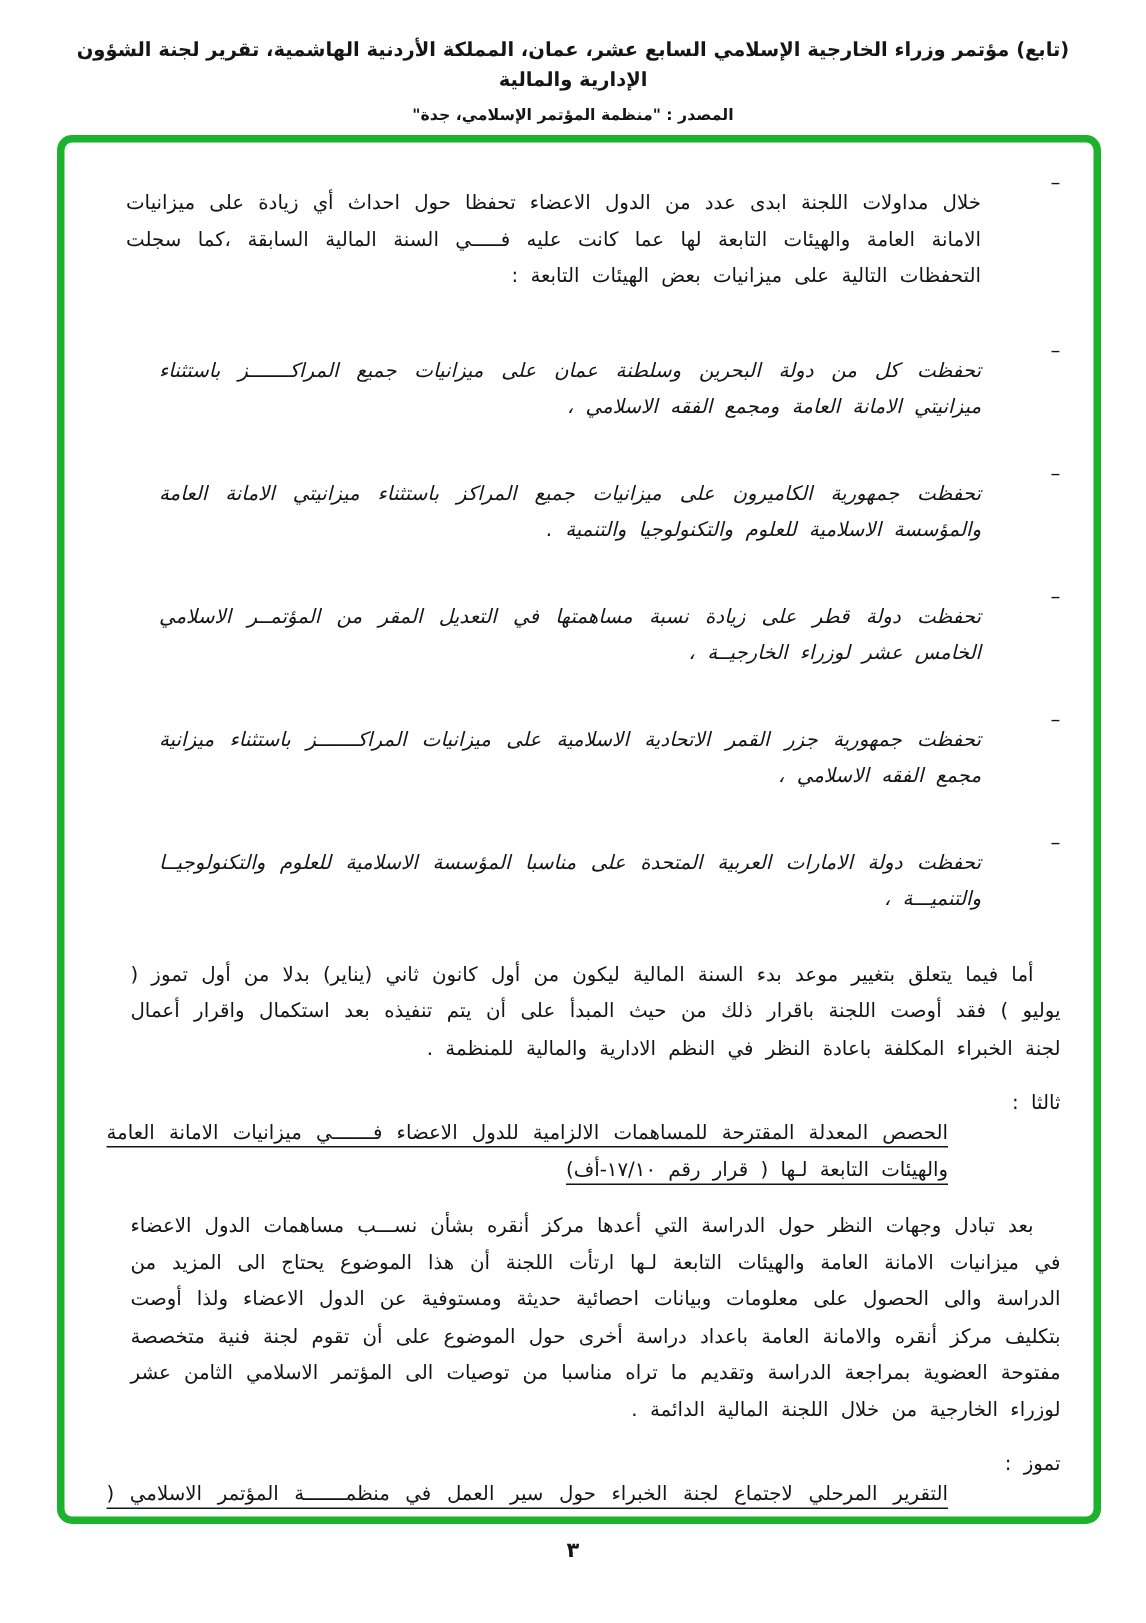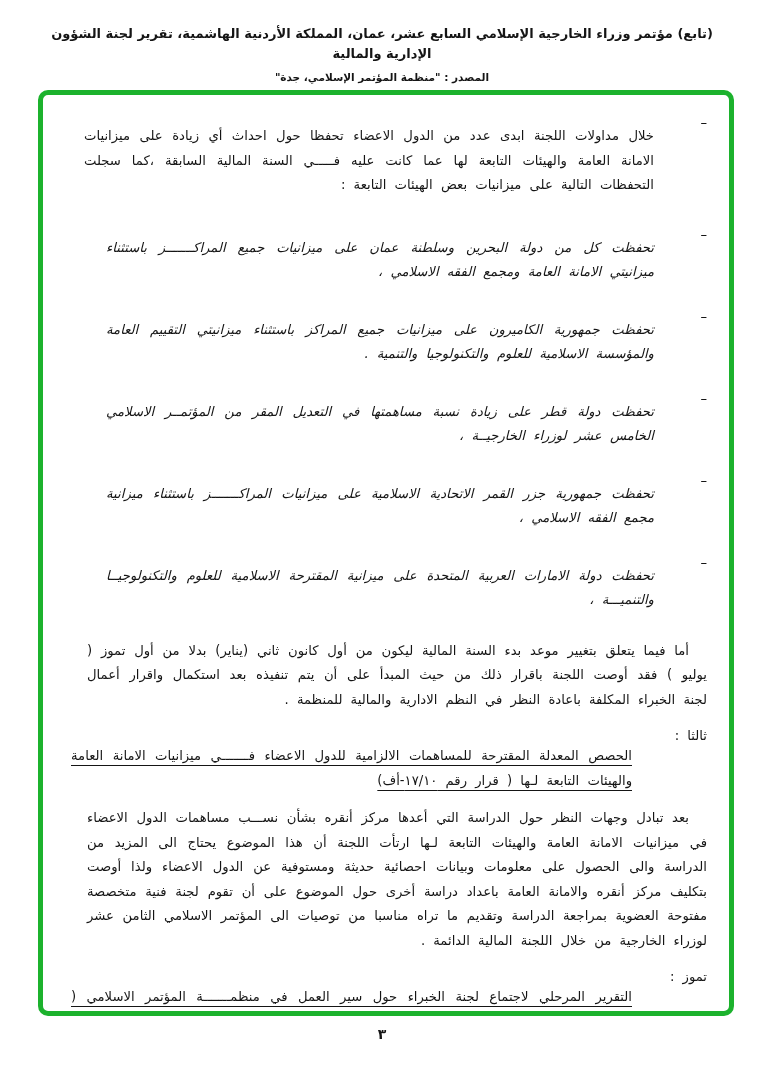--- a/index.html
+++ b/index.html
@@ -109,33 +109,33 @@
       <p class="txt">خلال مداولات اللجنة ابدى عدد من الدول الاعضاء تحفظا حول احداث أي زيادة على ميزانيات الامانة العامة والهيئات التابعة لها عما كانت عليه فـــــي السنة المالية السابقة ،كما سجلت التحفظات التالية على ميزانيات بعض الهيئات التابعة :</p>
     </div>
 
     <div class="sublist">
       <div class="item">
         <span class="marker">–</span>
         <p class="txt">تحفظت كل من دولة البحرين وسلطنة عمان على ميزانيات جميع المراكـــــــز باستثناء ميزانيتي الامانة العامة ومجمع الفقه الاسلامي ،</p>
       </div>
       <div class="item">
         <span class="marker">–</span>
-        <p class="txt">تحفظت جمهورية الكاميرون على ميزانيات جميع المراكز باستثناء ميزانيتي التقييم العامة والمؤسسة الاسلامية للعلوم والتكنولوجيا والتنمية .</p>
+        <p class="txt">تحفظت جمهورية الكاميرون على ميزانيات جميع المراكز باستثناء ميزانيتي الامانة العامة والمؤسسة الاسلامية للعلوم والتكنولوجيا والتنمية .</p>
       </div>
       <div class="item">
         <span class="marker">–</span>
         <p class="txt">تحفظت دولة قطر على زيادة نسبة مساهمتها في التعديل المقر من المؤتمــر الاسلامي الخامس عشر لوزراء الخارجيــة ،</p>
       </div>
       <div class="item">
         <span class="marker">–</span>
         <p class="txt">تحفظت جمهورية جزر القمر الاتحادية الاسلامية على ميزانيات المراكـــــــز باستثناء ميزانية مجمع الفقه الاسلامي ،</p>
       </div>
       <div class="item">
         <span class="marker">–</span>
-        <p class="txt">تحفظت دولة الامارات العربية المتحدة على ميزانية المقترحة الاسلامية للعلوم والتكنولوجيــا والتنميـــة ،</p>
+        <p class="txt">تحفظت دولة الامارات العربية المتحدة على مناسبا المؤسسة الاسلامية للعلوم والتكنولوجيــا والتنميـــة ،</p>
       </div>
     </div>
 
     <p class="para">أما فيما يتعلق بتغيير موعد بدء السنة المالية ليكون من أول كانون ثاني (يناير) بدلا من أول تموز ( يوليو ) فقد أوصت اللجنة باقرار ذلك من حيث المبدأ على أن يتم تنفيذه بعد استكمال واقرار أعمال لجنة الخبراء المكلفة باعادة النظر في النظم الادارية والمالية للمنظمة .</p>
 
     <div class="sect">
       <span class="slabel">ثالثا :</span>
       <span class="stitle">الحصص المعدلة المقترحة للمساهمات الالزامية للدول الاعضاء فـــــــي ميزانيات الامانة العامة والهيئات التابعة لـها ( قرار رقم ١٧/١٠-أف)</span>
     </div>
 

